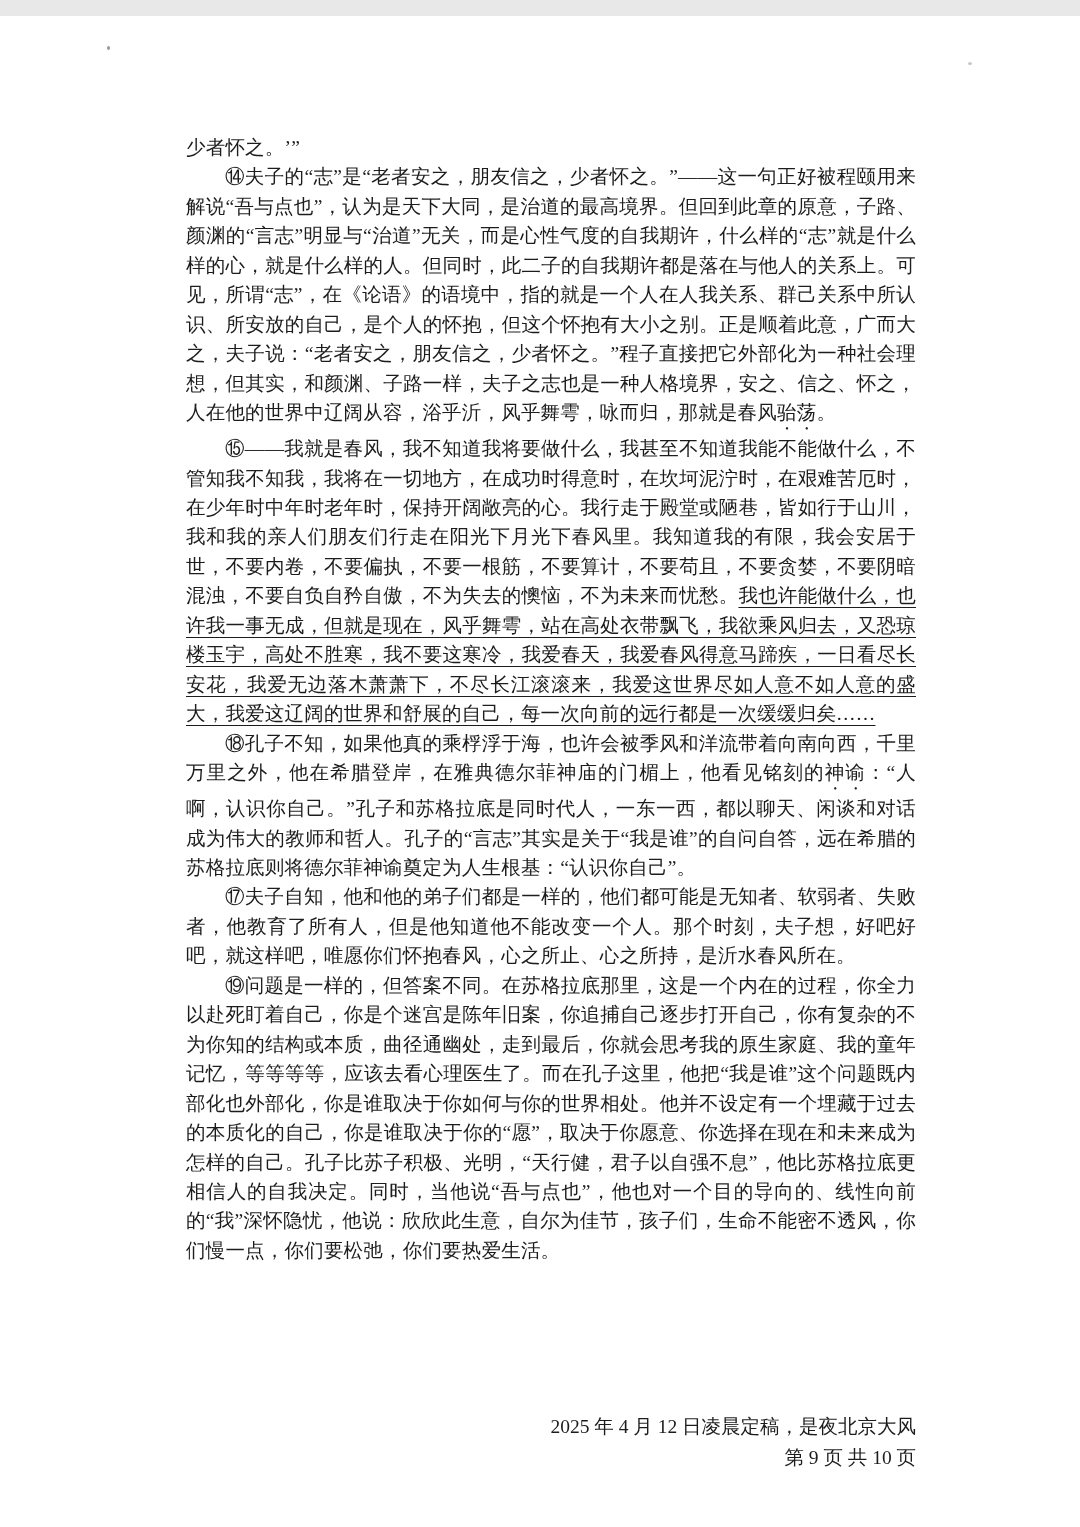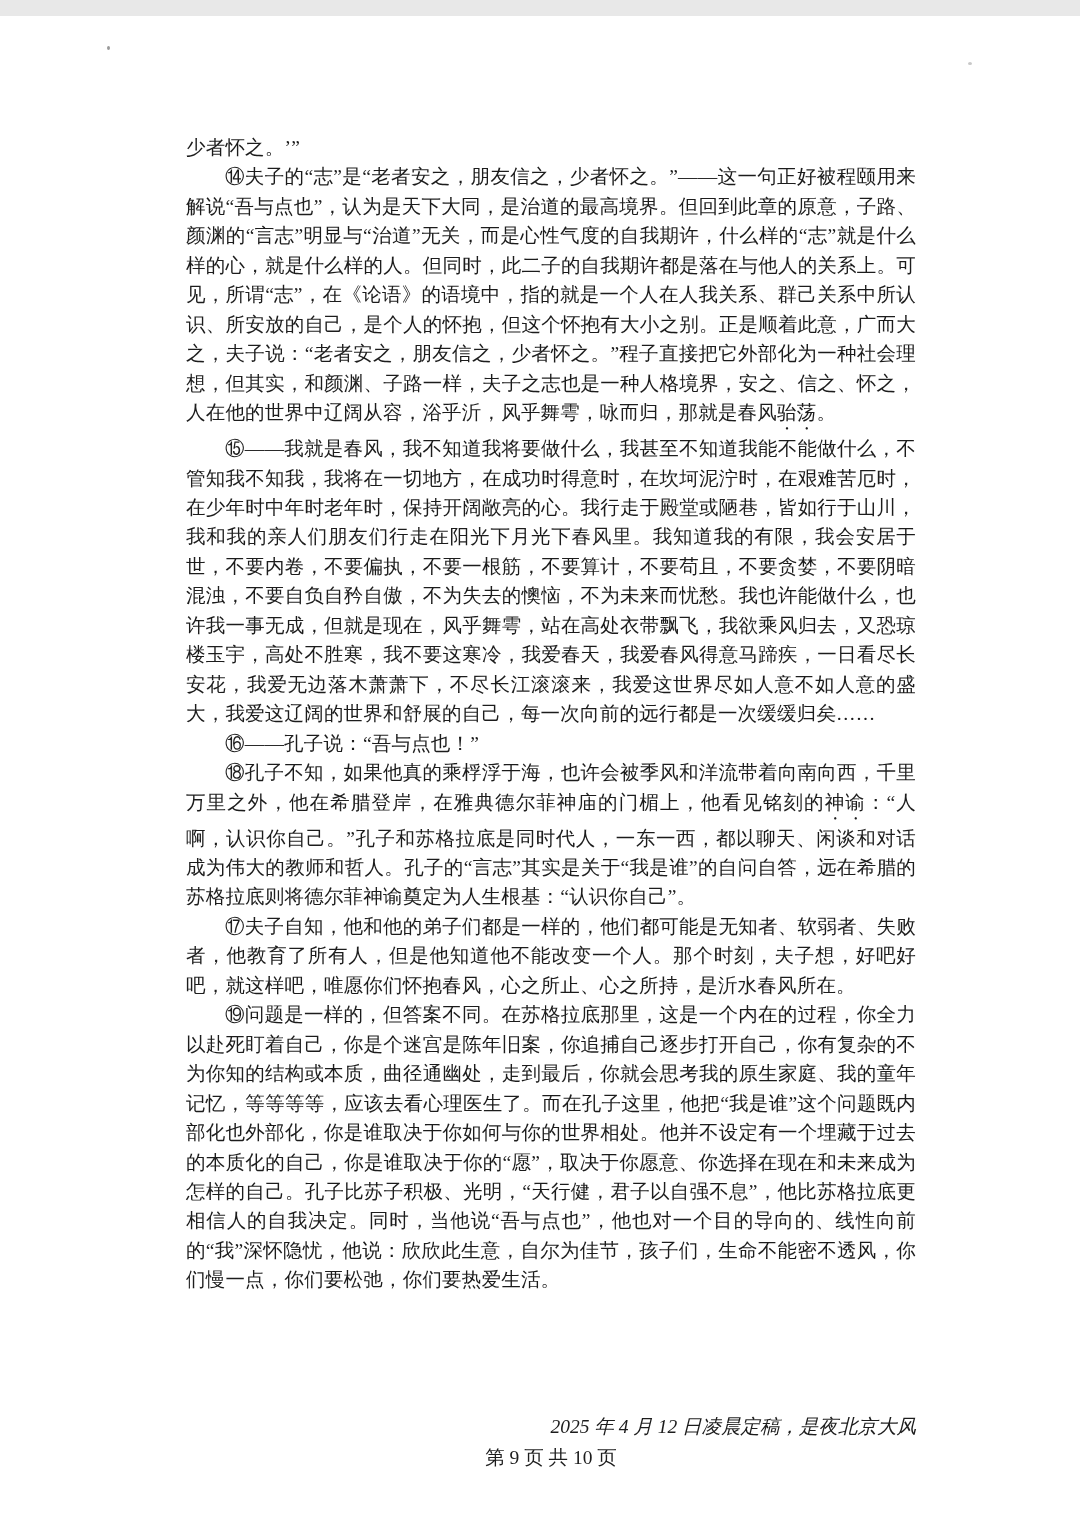--- a/index.html
+++ b/index.html
@@ -23,64 +23,63 @@
     margin: 0;
     font-size: 19.5px;
     line-height: 29.45px;
     text-align: justify;
     letter-spacing: 0.2px;
     word-break: break-all;
   }
   .para.indent { text-indent: 2em; }
   .run { white-space: pre-wrap; }
   .run.u {
+    text-decoration: underline;
     text-decoration-thickness: 1.2px;
     text-underline-offset: 5px;
   }
   .run.em-dot {
     -webkit-text-emphasis: filled dot #1c1c1c;
     -webkit-text-emphasis-position: under right;
     text-emphasis: filled dot #1c1c1c;
     text-emphasis-position: under right;
   }
   .footer-date {
     position: absolute;
     left: 186px;
     top: 1396px;
     width: 730px;
     font-size: 19.5px;
     line-height: 29px;
     text-align: right;
-    font-style: italic;
   }
   .footer-page {
     position: absolute;
     left: 186px;
     top: 1427px;
     width: 730px;
     font-size: 19.5px;
     line-height: 29px;
-    text-align: center;
+    text-align: right;
   }
   .speck { position: absolute; background: #9a9a9a; border-radius: 50%; }
   .speck-1 { left: 107px; top: 30px; width: 3px; height: 4px; }
   .speck-2 { left: 968px; top: 46px; width: 4px; height: 3px; opacity: .55; }
 </style>
 </head>
 <body>
 
 <div class="page">
   <span class="speck speck-1"></span>
   <span class="speck speck-2"></span>
 
   <div class="content" id="article-body">
       <p class="para"><span class="run">少者怀之。’”</span></p>
       <p class="para indent"><span class="run">⑭夫子的“志”是“老者安之，朋友信之，少者怀之。”——这一句正好被程颐用来解说“吾与点也”，认为是天下大同，是治道的最高境界。但回到此章的原意，子路、颜渊的“言志”明显与“治道”无关，而是心性气度的自我期许，什么样的“志”就是什么样的心，就是什么样的人。但同时，此二子的自我期许都是落在与他人的关系上。可见，所谓“志”，在《论语》的语境中，指的就是一个人在人我关系、群己关系中所认识、所安放的自己，是个人的怀抱，但这个怀抱有大小之别。正是顺着此意，广而大之，夫子说：“老者安之，朋友信之，少者怀之。”程子直接把它外部化为一种社会理想，但其实，和颜渊、子路一样，夫子之志也是一种人格境界，安之、信之、怀之，人在他的世界中辽阔从容，浴乎沂，风乎舞雩，咏而归，那就是春风</span><span class="run em-dot">骀荡</span><span class="run">。</span></p>
       <p class="para indent"><span class="run">⑮——我就是春风，我不知道我将要做什么，我甚至不知道我能不能做什么，不管知我不知我，我将在一切地方，在成功时得意时，在坎坷泥泞时，在艰难苦厄时，在少年时中年时老年时，保持开阔敞亮的心。我行走于殿堂或陋巷，皆如行于山川，我和我的亲人们朋友们行走在阳光下月光下春风里。我知道我的有限，我会安居于世，不要内卷，不要偏执，不要一根筋，不要算计，不要苟且，不要贪婪，不要阴暗混浊，不要自负自矜自傲，不为失去的懊恼，不为未来而忧愁。</span><span class="run u">我也许能做什么，也许我一事无成，但就是现在，风乎舞雩，站在高处衣带飘飞，我欲乘风归去，又恐琼楼玉宇，高处不胜寒，我不要这寒冷，我爱春天，我爱春风得意马蹄疾，一日看尽长安花，我爱无边落木萧萧下，不尽长江滚滚来，我爱这世界尽如人意不如人意的盛大，我爱这辽阔的世界和舒展的自己，每一次向前的远行都是一次缓缓归矣……</span></p>
-      <p class="para indent"><span class="run">⑯——孔子说：“吾与点也！”</span></p>
       <p class="para indent"><span class="run">⑱孔子不知，如果他真的乘桴浮于海，也许会被季风和洋流带着向南向西，千里万里之外，他在希腊登岸，在雅典德尔菲神庙的门楣上，他看见铭刻的</span><span class="run em-dot">神谕</span><span class="run">：“人啊，认识你自己。”孔子和苏格拉底是同时代人，一东一西，都以聊天、闲谈和对话成为伟大的教师和哲人。孔子的“言志”其实是关于“我是谁”的自问自答，远在希腊的苏格拉底则将德尔菲神谕奠定为人生根基：“认识你自己”。</span></p>
       <p class="para indent"><span class="run">⑰夫子自知，他和他的弟子们都是一样的，他们都可能是无知者、软弱者、失败者，他教育了所有人，但是他知道他不能改变一个人。那个时刻，夫子想，好吧好吧，就这样吧，唯愿你们怀抱春风，心之所止、心之所持，是沂水春风所在。</span></p>
       <p class="para indent"><span class="run">⑲问题是一样的，但答案不同。在苏格拉底那里，这是一个内在的过程，你全力以赴死盯着自己，你是个迷宫是陈年旧案，你追捕自己逐步打开自己，你有复杂的不为你知的结构或本质，曲径通幽处，走到最后，你就会思考我的原生家庭、我的童年记忆，等等等等，应该去看心理医生了。而在孔子这里，他把“我是谁”这个问题既内部化也外部化，你是谁取决于你如何与你的世界相处。他并不设定有一个埋藏于过去的本质化的自己，你是谁取决于你的“愿”，取决于你愿意、你选择在现在和未来成为怎样的自己。孔子比苏子积极、光明，“天行健，君子以自强不息”，他比苏格拉底更相信人的自我决定。同时，当他说“吾与点也”，他也对一个目的导向的、线性向前的“我”深怀隐忧，他说：欣欣此生意，自尔为佳节，孩子们，生命不能密不透风，你们慢一点，你们要松弛，你们要热爱生活。</span></p>
     </div>
 
   <div class="footer-date">2025 年 4 月 12 日凌晨定稿，是夜北京大风</div>
 
   <div class="footer-page">第 9 页 共 10 页</div>
 </div>
 

